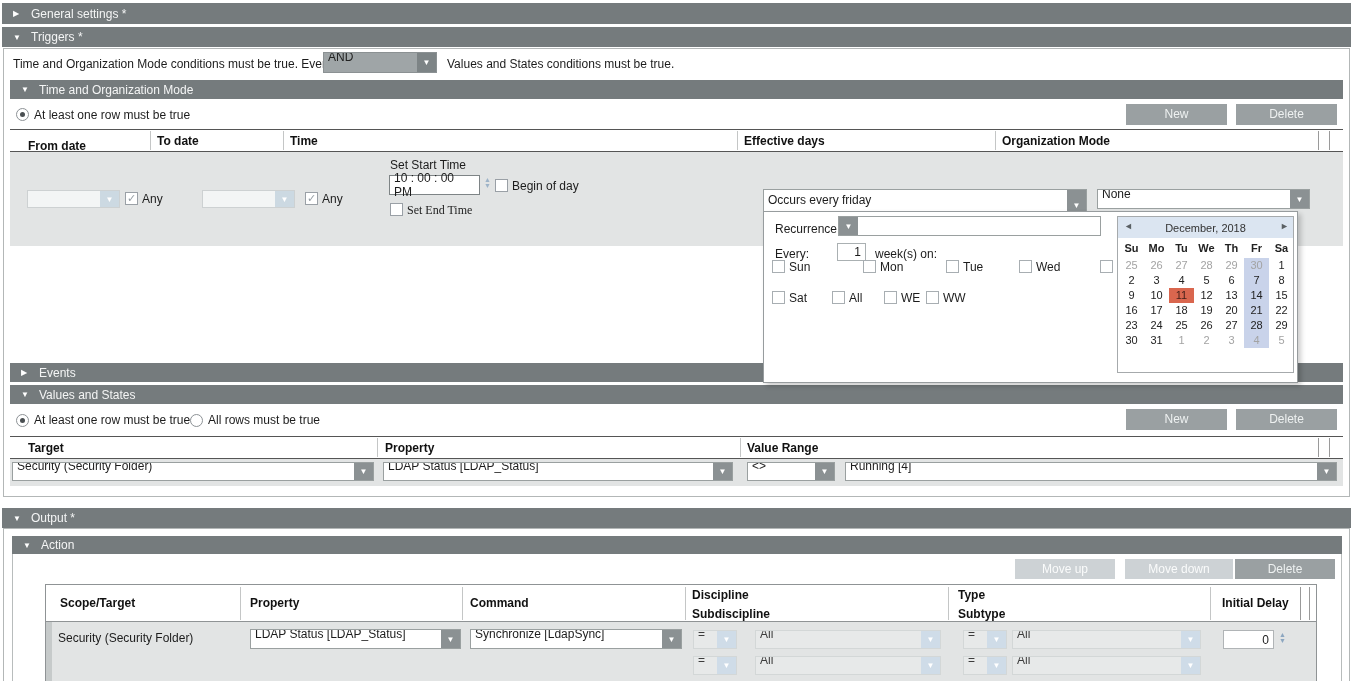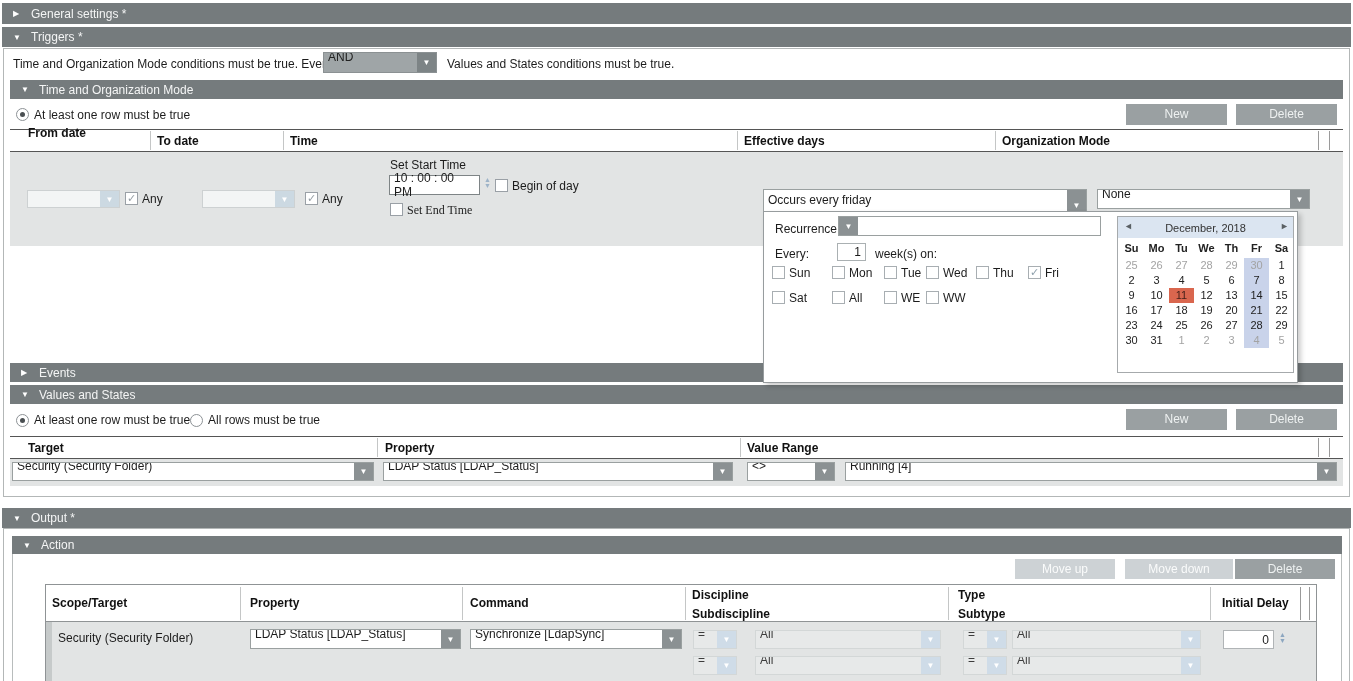--- a/index.html
+++ b/index.html
@@ -85,21 +85,21 @@
   <div class="bar" style="left:10px;top:80px;width:1333px;height:19px;">
     <span class="tri">▼</span>
     <span>Time and Organization Mode</span>
   </div>
   <span class="rad sel" style="left:16px;top:108px;"></span>
   <span class="lbl" style="left:34px;top:108px;">At least one row must be true</span>
   <div class="btn" style="left:1126px;top:104px;">New</div>
   <div class="btn" style="left:1236px;top:104px;">Delete</div>
 
   <div class="hline" style="left:10px;top:129px;width:1333px;"></div>
-  <span class="th" style="left:28px;top:126px;">From date</span>
+  <span class="th" style="left:28px;top:139px;">From date</span>
   <span class="th" style="left:157px;top:134px;">To date</span>
   <span class="th" style="left:290px;top:134px;">Time</span>
   <span class="th" style="left:744px;top:134px;">Effective days</span>
   <span class="th" style="left:1002px;top:134px;">Organization Mode</span>
   <div class="vsep" style="left:150px;top:131px;height:19px;"></div>
   <div class="vsep" style="left:283px;top:131px;height:19px;"></div>
   <div class="vsep" style="left:737px;top:131px;height:19px;"></div>
   <div class="vsep" style="left:995px;top:131px;height:19px;"></div>
   <div class="tick" style="left:1318px;top:131px;height:19px;"></div>
   <div class="tick" style="left:1329px;top:131px;height:19px;"></div>
@@ -146,21 +146,21 @@
   </div>
 
   <div class="popup" style="left:763px;top:211px;width:533px;height:170px;z-index:5;"></div>
   <span class="lbl" style="left:775px;top:222px;z-index:6;">Recurrence:</span>
   <div class="dd" style="left:838px;top:216px;width:263px;height:20px;z-index:6;">
     <span class="dd-a">▼</span>
   </div>
   <span class="lbl" style="left:775px;top:247px;z-index:6;">Every:</span>
   <div class="inp right" style="left:837px;top:243px;width:29px;height:18px;z-index:6;border-color:#aab0b2;">1</div>
   <span class="lbl" style="left:875px;top:247px;z-index:6;">week(s) on:</span>
-  <div class="dayrow" style="left:772px;top:265px;z-index:6;" id="dayrow1">
+  <div class="dayrow" style="left:772px;top:259px;z-index:6;gap:31px;" id="dayrow1">
       <span class="daycb" style="width: 60px;">
         <span class="bx"></span>
         <span>Sun</span>
       </span>
       <span class="daycb" style="width: 52px;">
         <span class="bx"></span>
         <span>Mon</span>
       </span>
       <span class="daycb" style="width: 42px;">
         <span class="bx"></span>
@@ -313,21 +313,21 @@
   <div class="panel" style="left:12px;top:536px;width:1330px;height:145px;border-bottom:none;border-color:#b8bcbc;"></div>
   <div class="bar" style="left:12px;top:536px;width:1330px;height:18px;">
     <span class="tri">▼</span>
     <span>Action</span>
   </div>
   <div class="btn dis" style="left:1015px;top:559px;width:100px;height:20px;">Move up</div>
   <div class="btn dis" style="left:1125px;top:559px;width:108px;height:20px;">Move down</div>
   <div class="btn" style="left:1235px;top:559px;width:100px;height:20px;">Delete</div>
 
   <div class="panel" style="left:45px;top:584px;width:1272px;height:97px;border-color:#8f9395;border-bottom:none;background:transparent;"></div>
-  <span class="th" style="left:52px;top:596px;">Scope/Target</span>
+  <span class="th" style="left:60px;top:596px;">Scope/Target</span>
   <span class="th" style="left:250px;top:596px;">Property</span>
   <span class="th" style="left:470px;top:596px;">Command</span>
   <span class="th" style="left:692px;top:588px;">Discipline</span>
   <span class="th" style="left:692px;top:607px;">Subdiscipline</span>
   <span class="th" style="left:958px;top:588px;">Type</span>
   <span class="th" style="left:958px;top:607px;">Subtype</span>
   <span class="th" style="left:1222px;top:596px;">Initial Delay</span>
   <div class="vsep" style="left:240px;top:587px;height:33px;"></div>
   <div class="vsep" style="left:462px;top:587px;height:33px;"></div>
   <div class="vsep" style="left:685px;top:587px;height:33px;"></div>

